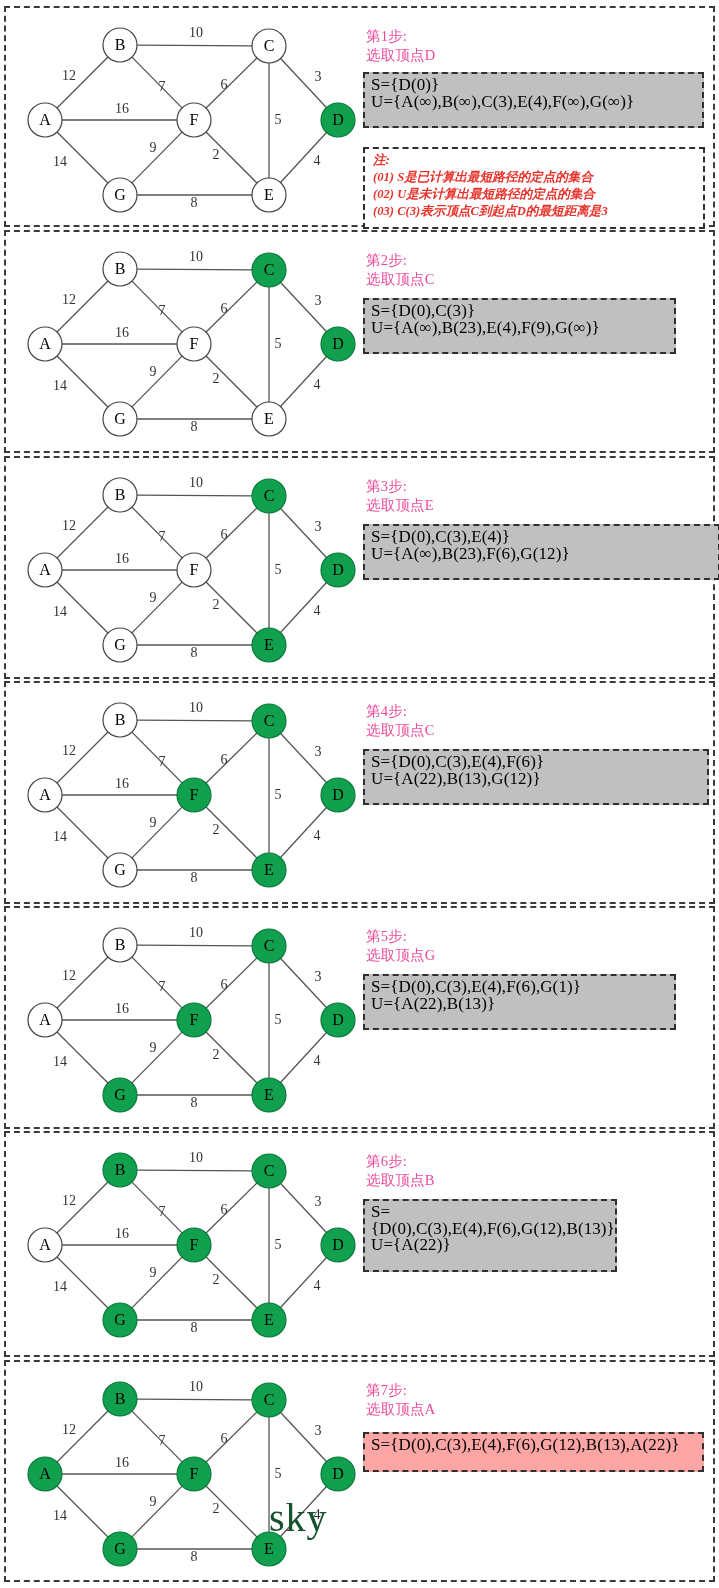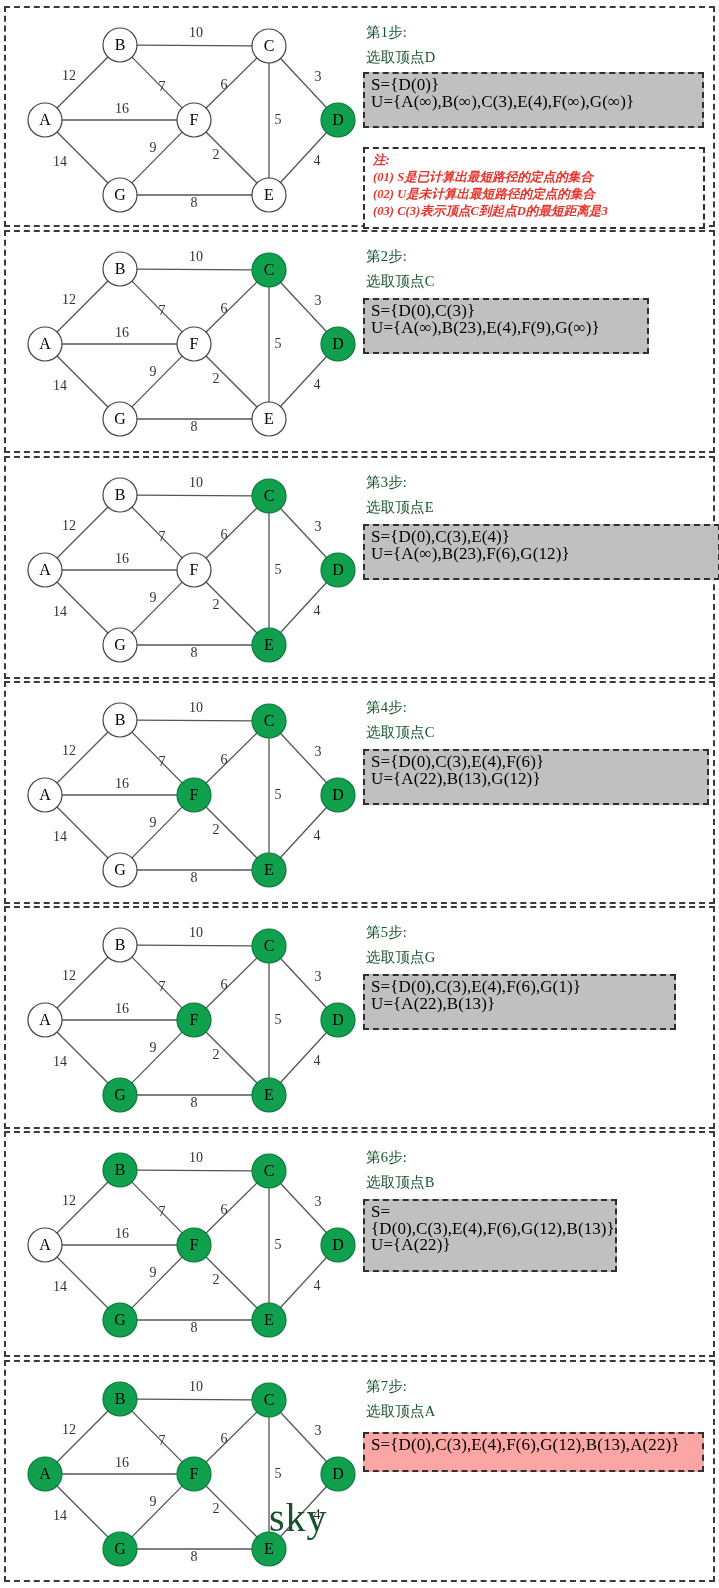--- a/index.html
+++ b/index.html
@@ -36,24 +36,24 @@
   
   .rightcol {
     position: absolute;
     left: 355px; top: 0;
     width: 352px;
     height: 100%;
   }
   .step-title {
     position: absolute;
     left: 5px;
-    top: 12px;
+    top: 19px;
     font-size: 14.5px;
-    line-height: 25px;
-    color: #14532d;
+    line-height: 19px;
+    color: #ec4899;
     white-space: pre-line;
     letter-spacing: 0.2px;
   }
   .su-box {
     position: absolute;
     left: 2px;
     background: #c0c0c0;
     border: 2px dashed #2f2f2f;
     padding: 3px 6px 16px 6px;
     font-family: "Liberation Serif", "DejaVu Serif", serif;
@@ -240,21 +240,21 @@
               </g>
               <g>
                 <circle cx="114" cy="187" r="17" fill="#ffffff" stroke="#444444" stroke-width="1.2"></circle>
                 <text class="nodelabel" x="114" y="188" fill="#000000">G</text>
               </g>
             </svg>
           </div>
           <div class="rightcol">
             <div class="step-title">第2步:
 选取顶点C</div>
-            <div class="su-box" style="top: 66px; width: 286px; background: rgb(192, 192, 192);">S={D(0),C(3)}
+            <div class="su-box" style="top: 66px; width: 313px; background: rgb(192, 192, 192);">S={D(0),C(3)}
 U={A(∞),B(23),E(4),F(9),G(∞)}</div>
           </div>
         </div>
       </div>
       <div class="panel" style="top: 456px; height: 223px; border-color: rgb(58, 58, 58);">
         <div class="panel-inner">
           <div class="graph">
             <svg width="355" height="225" viewBox="0 0 355 225">
               <line x1="130.9996171472969" y1="37.114091390250316" x2="246.0003828527031" y2="37.885908609749684" stroke="#555555" stroke-width="1.3"></line>
               <line x1="51.020815280171306" y1="99.9791847198287" x2="101.9791847198287" y2="49.020815280171306" stroke="#555555" stroke-width="1.3"></line>

